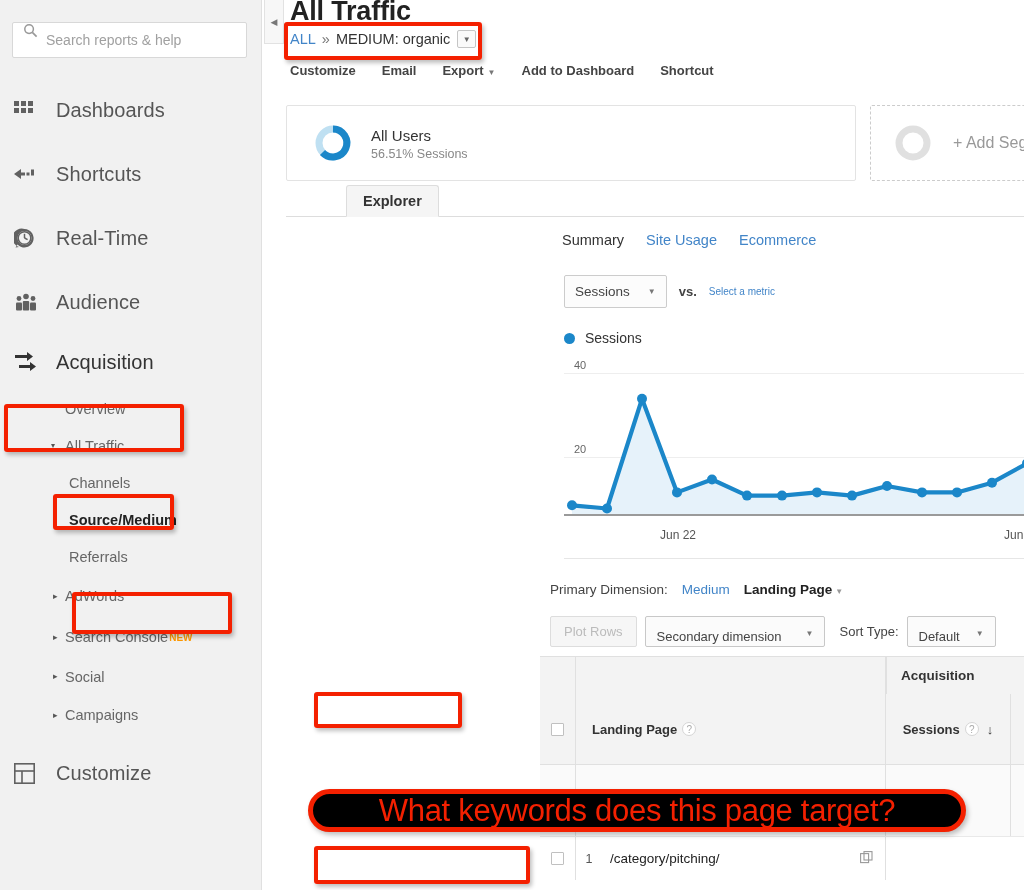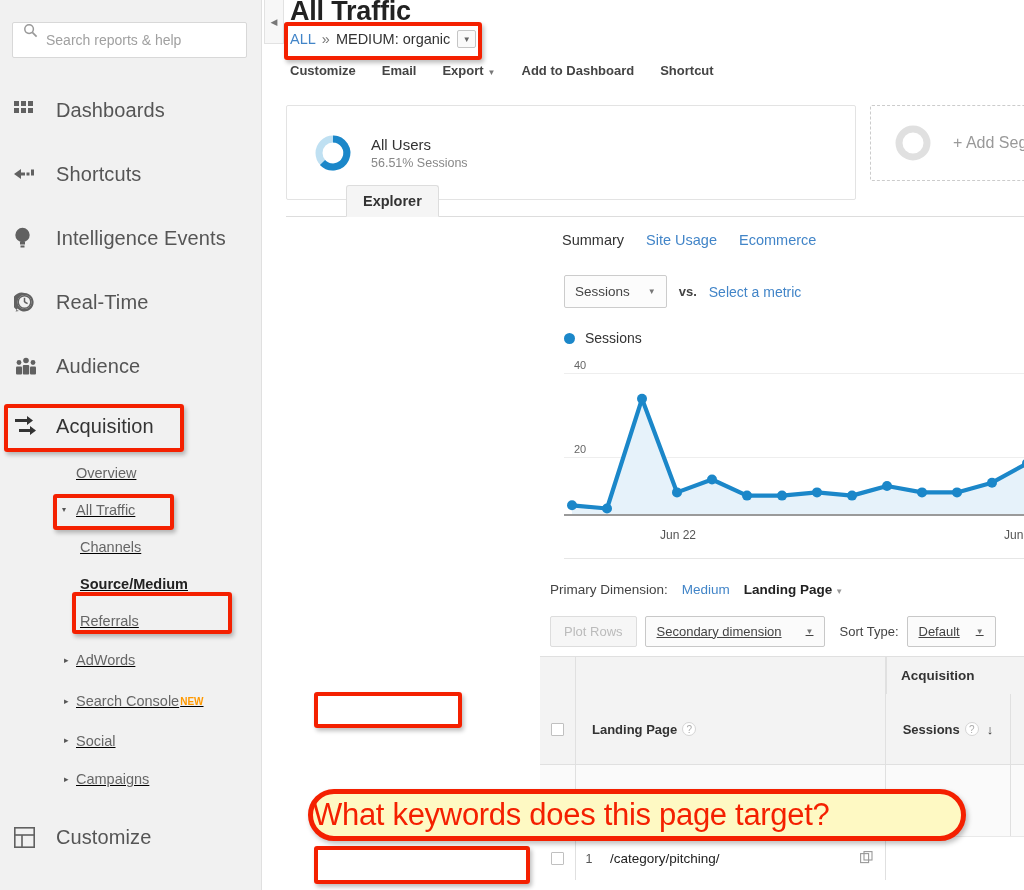--- a/index.html
+++ b/index.html
@@ -30,21 +30,21 @@
 
   .nav { margin-top: 20px; }
   .nav-item {
     height: 64px; display: flex; align-items: center;
     padding-left: 14px; position: relative; cursor: pointer;
   }
   .nav-item .ico { width: 30px; flex: 0 0 30px; display:flex; align-items:center; justify-content:flex-start; }
   .nav-item .lbl { font-size: 20px; color: #555; margin-left: 12px; letter-spacing: .1px; }
 
   
-  .subnav { padding-left: 12px; text-decoration: underline; }
+  .subnav { padding-left: 1px; }
   .sub-item {
     height: 37px; display: flex; align-items: center;
     padding-left: 64px; font-size: 14.5px; color: #666; cursor: pointer;
     position: relative;
   }
   .sub-item.bold { font-weight: bold; color: #222; }
   .sub-item .caret {
     position: absolute; left: 52px; font-size: 9px; color: #555; line-height: 1;
   }
   .sub-item .caret.down { left: 50px; font-size: 8px; }
@@ -87,21 +87,21 @@
 
   .toolbar {
     position: absolute; left: 28px; top: 63px; display: flex;
     align-items: center; gap: 26px; font-size: 13px; font-weight: bold; color: #444;
   }
   .toolbar span { cursor: pointer; }
   .tb-caret { font-size: 8px; color: #777; margin-left: 4px; font-weight: normal; }
 
   .seg-row { position: absolute; left: 24px; top: 105px; display: flex; gap: 14px; }
   .seg-card {
-    width: 570px; height: 95px; border: 1px solid #e3e3e3; border-radius: 2px;
+    width: 570px; height: 76px; border: 1px solid #e3e3e3; border-radius: 2px;
     background: #fff; display: flex; align-items: center; padding-left: 26px;
   }
   .seg-add {
     width: 330px; height: 76px; border: 1px dashed #ccc; border-radius: 2px;
     background: #fff; display: flex; align-items: center; padding-left: 22px;
   }
   .donut { width: 40px; height: 40px; flex: 0 0 40px; }
   .seg-txt { margin-left: 18px; }
   .seg-name { font-size: 15px; color: #333; line-height: 19px; }
   .seg-sub { font-size: 12.5px; color: #888; margin-top: 2px; }
@@ -122,21 +122,21 @@
   }
   .subtabs .st { color: #4285c8; cursor: pointer; }
   .subtabs .st.active { color: #333; }
 
   .metric-row { position: absolute; left: 302px; top: 275px; display: flex; align-items: center; gap: 12px; }
   .metric-sel {
     height: 33px; border: 1px solid #ccc; background: #fcfcfc; border-radius: 2px;
     display: flex; align-items: center; padding: 0 10px; font-size: 13.5px; color: #444; gap: 18px;
   }
   .vs { font-size: 13px; font-weight: bold; color: #444; }
-  .sel-metric { font-size: 14px; color: #4285c8; cursor: pointer; }
+  .sel-metric { font-size: 10px; color: #4285c8; cursor: pointer; }
 
   .legend { position: absolute; left: 302px; top: 330px; display: flex; align-items: center; gap: 10px; }
   .legend .dot { width: 11px; height: 11px; border-radius: 50%; background: #1b87c9; }
   .legend .lt { font-size: 14px; color: #333; }
 
   .chart-area { position: absolute; left: 302px; top: 355px; width: 722px; height: 205px; }
   .y-lbl { position: absolute; font-size: 11px; color: #666; left: 10px; }
   .grid { position: absolute; left: 0; right: 0; height: 1px; background: #eee; }
   .chart-svg { position: absolute; left: 0; top: 0; }
   .x-lbl { position: absolute; font-size: 12px; color: #555; top: 173px; }
@@ -151,21 +151,21 @@
   .ctrl-bar {
     position: absolute; left: 288px; top: 612px; width: 736px; height: 38px;
     display: flex; align-items: center; gap: 8px;
   }
   .btn-ghost {
     height: 31px; border: 1px solid #ddd; background: #f6f6f6; border-radius: 2px;
     display: flex; align-items: center; padding: 0 13px; font-size: 13px; color: #bbb;
   }
   .btn-sel {
     height: 31px; border: 1px solid #c8c8c8; background: #fbfbfb; border-radius: 2px;
-    display: flex; align-items: center; padding: 4px 11px; font-size: 13px; color: #444; gap: 24px; text-decoration: underline;
+    display: flex; padding: 12px 11px; font-size: 13px; color: #444; gap: 24px;
   }
   .sort-lbl { font-size: 13px; color: #444; margin-left: 6px; }
   .btn-sel.small { gap: 16px; }
   .cb-caret { font-size: 8px; color: #777; }
 
   
   .tbl { position: absolute; left: 278px; top: 656px; width: 746px; }
   .thead-top { display: flex; height: 38px; background: #f3f3f3; border-top: 1px solid #e0e0e0; }
   .thead-bot { display: flex; height: 70px; background: #f3f3f3; }
   .c-check { width: 36px; flex: 0 0 36px; border-right: 1px solid #e0e0e0; display:flex; align-items:center; justify-content:center; }
@@ -191,23 +191,23 @@
   .rowcell { display: flex; align-items: center; justify-content: flex-end; padding-right: 14px; font-size: 13.5px; color: #222; gap: 6px; }
   .rowcell .pct { color: #888; font-size: 12.5px; }
   .rowcell b { font-weight: bold; }
   .idx { width: 26px; flex: 0 0 26px; display: flex; align-items: center; justify-content: center; font-size: 12.5px; color: #555; }
   .page-link { font-size: 13.5px; color: #222; }
   .ext-ico { margin-left: auto; margin-right: 12px; color: #888; font-size: 12px; }
   .chk { width: 13px; height: 13px; border: 1px solid #c0c0c0; background: #fff; border-radius: 1px; }
 
   
   .callout {
-    position: absolute; left: 308px; top: 789px; width: 658px; height: 52px;
-    background: #fef9c3; border: 5px solid #f42000; border-radius: 28px;
-    display: flex; align-items: center; justify-content: flex-start;
+    position: absolute; left: 308px; top: 789px; width: 658px; height: 43px;
+    background: #000000; border: 5px solid #f42000; border-radius: 28px;
+    display: flex; align-items: center; justify-content: center;
     z-index: 50; box-shadow: 2px 3px 5px rgba(0,0,0,.25);
   }
   .callout span {
     color: #f42000; font-size: 31px; letter-spacing: -.3px; white-space: nowrap;
   }
 </style>
 </head>
 <body>
 
 <div id="app">
@@ -245,30 +245,20 @@
           <svg width="22" height="14" viewBox="0 0 22 14">
             <path d="M0 7 L7 2 L7 12 Z" fill="#616161"></path>
             <rect x="7" y="5.5" width="4" height="3" fill="#616161"></rect>
             <rect x="12.5" y="5.5" width="3" height="3" fill="#616161"></rect>
             <rect x="17" y="2.5" width="3" height="6" fill="#616161"></rect>
           </svg>
         </span>
         <span class="lbl">Shortcuts</span>
       </div>
 
-      <div class="nav-item">
-        <span class="ico">
-          <svg width="17" height="22" viewBox="0 0 17 22">
-            <circle cx="8.5" cy="8" r="7.2" fill="#616161"></circle>
-            <rect x="6" y="14.5" width="5" height="3" fill="#616161"></rect>
-            <rect x="6.5" y="18.5" width="4" height="2" fill="#616161"></rect>
-          </svg>
-        </span>
-        <span class="lbl">Intelligence Events</span>
-      </div>
 
       <div class="nav-item">
         <span class="ico">
           <svg width="21" height="21" viewBox="0 0 21 21">
             <path d="M10.5 1 A9.2 9.2 0 1 1 3.6 16.4 L1.5 19.5 L5 19 A9.2 9.2 0 0 1 10.5 1 Z" fill="#616161"></path>
             <circle cx="10.5" cy="10" r="7" fill="#f1f1f1"></circle>
             <circle cx="10.5" cy="10" r="6.3" fill="none" stroke="#616161" stroke-width="1.5"></circle>
             <line x1="10.5" y1="10" x2="10.5" y2="5.8" stroke="#616161" stroke-width="1.5"></line>
             <line x1="10.5" y1="10" x2="13.6" y2="11.6" stroke="#616161" stroke-width="1.5"></line>
           </svg>

